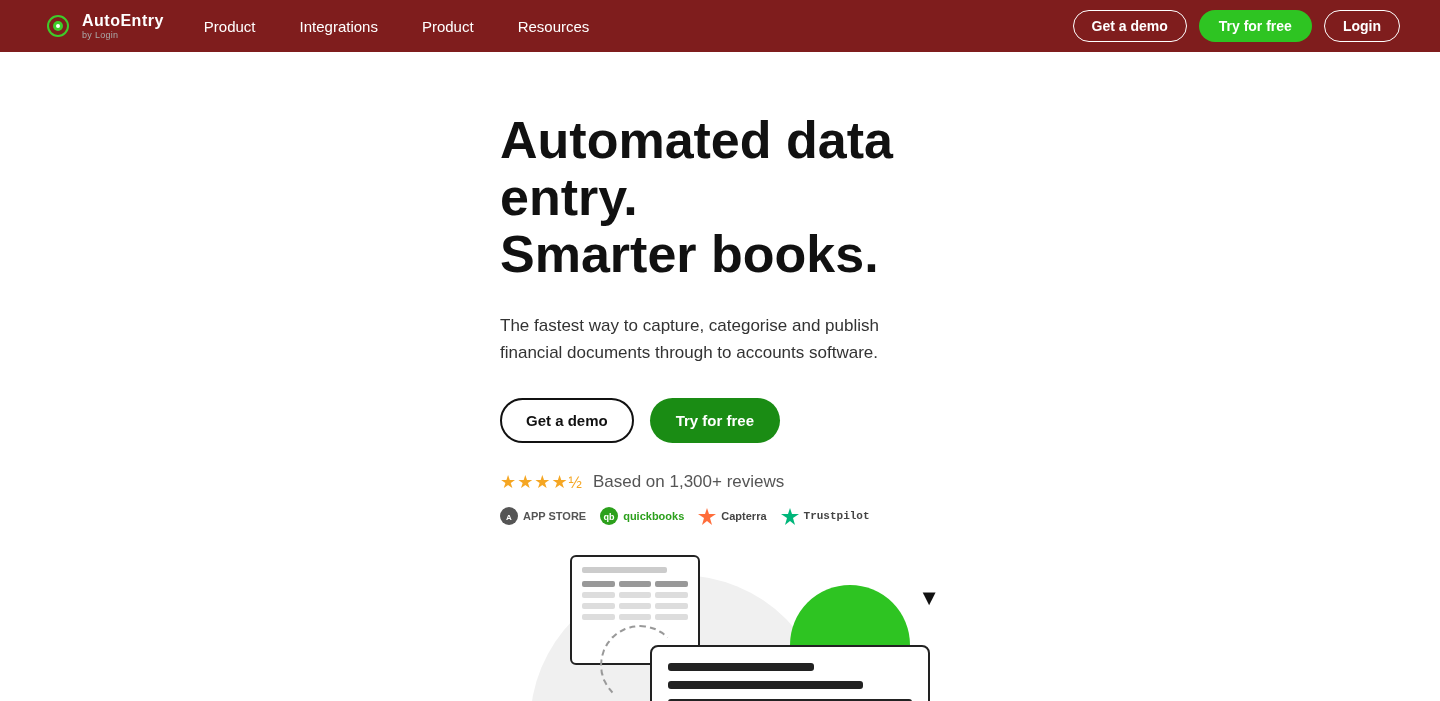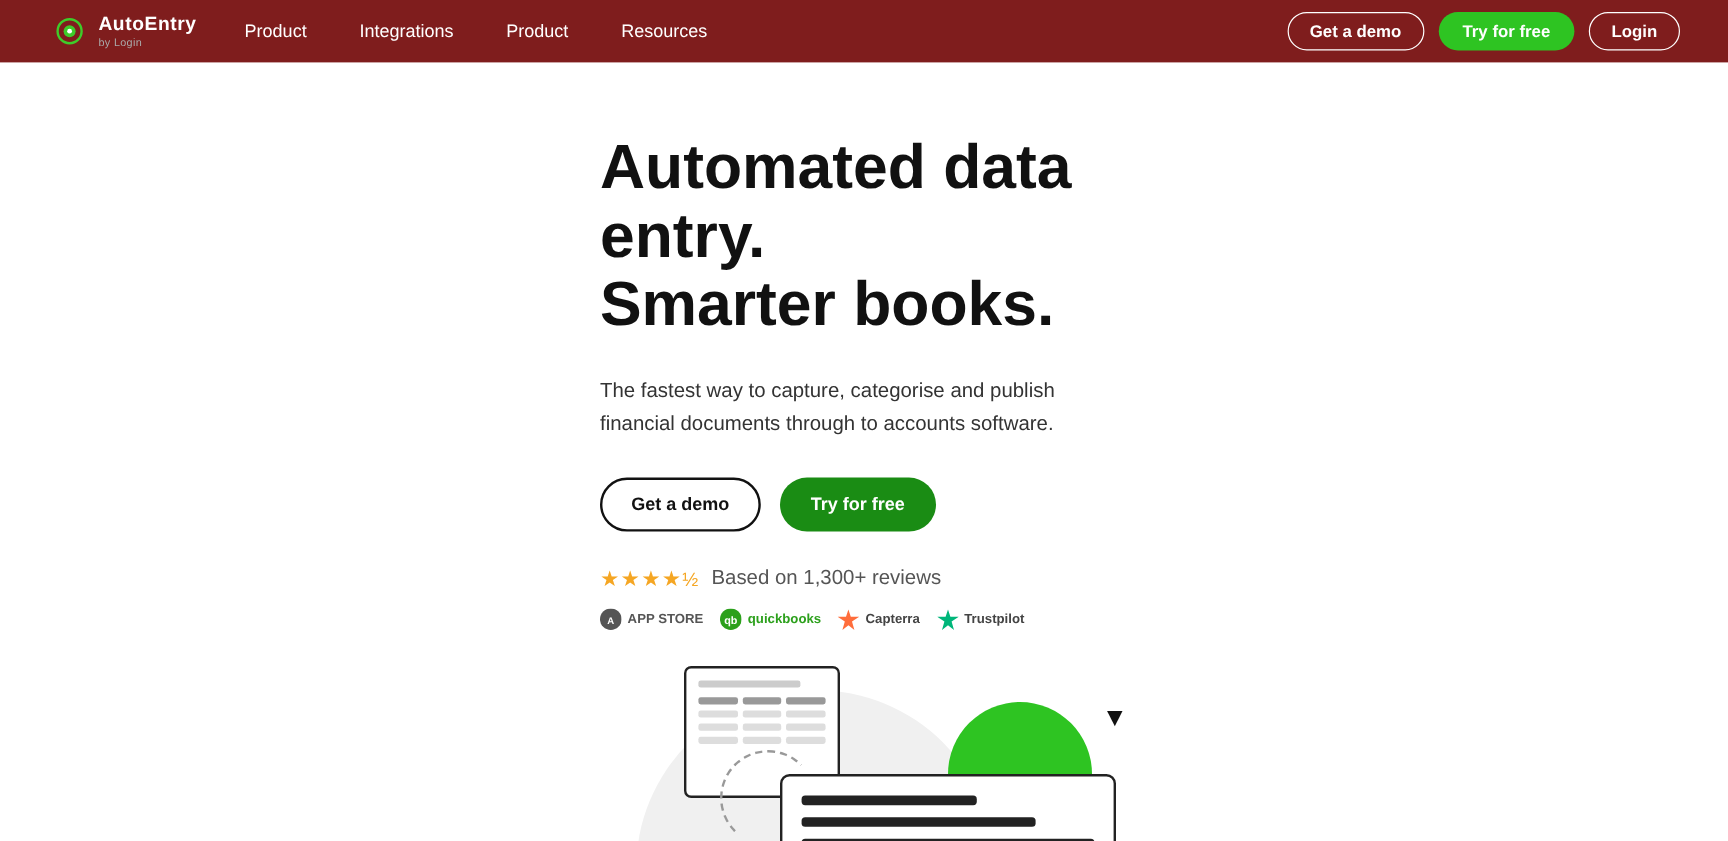--- a/index.html
+++ b/index.html
@@ -318,21 +318,21 @@
         <svg width="18" height="18" viewBox="0 0 18 18">
           <polygon points="9,1 11,7 18,7 12,11 14,18 9,14 4,18 6,11 0,7 7,7" fill="#ff6d3b"></polygon>
         </svg>
         <span style="font-size:11px;color:#444;">Capterra</span>
       </div>
 
       <div class="badge">
         <svg width="18" height="18" viewBox="0 0 18 18">
           <polygon points="9,1 11,7 18,7 12,11 14,18 9,14 4,18 6,11 0,7 7,7" fill="#00b67a"></polygon>
         </svg>
-        <span style="font-size:11px;color:#444;">Trustpilot</span>
+        <span style="font-size:11px;color:#444;font-family:Liberation Mono, monospace;">Trustpilot</span>
       </div>
     </div>
   </div>
 
   <div class="hero-right">
     <div class="hero-illustration">
 
       <div class="gray-circle"></div>
 
       <div class="big-green-circle"></div>

